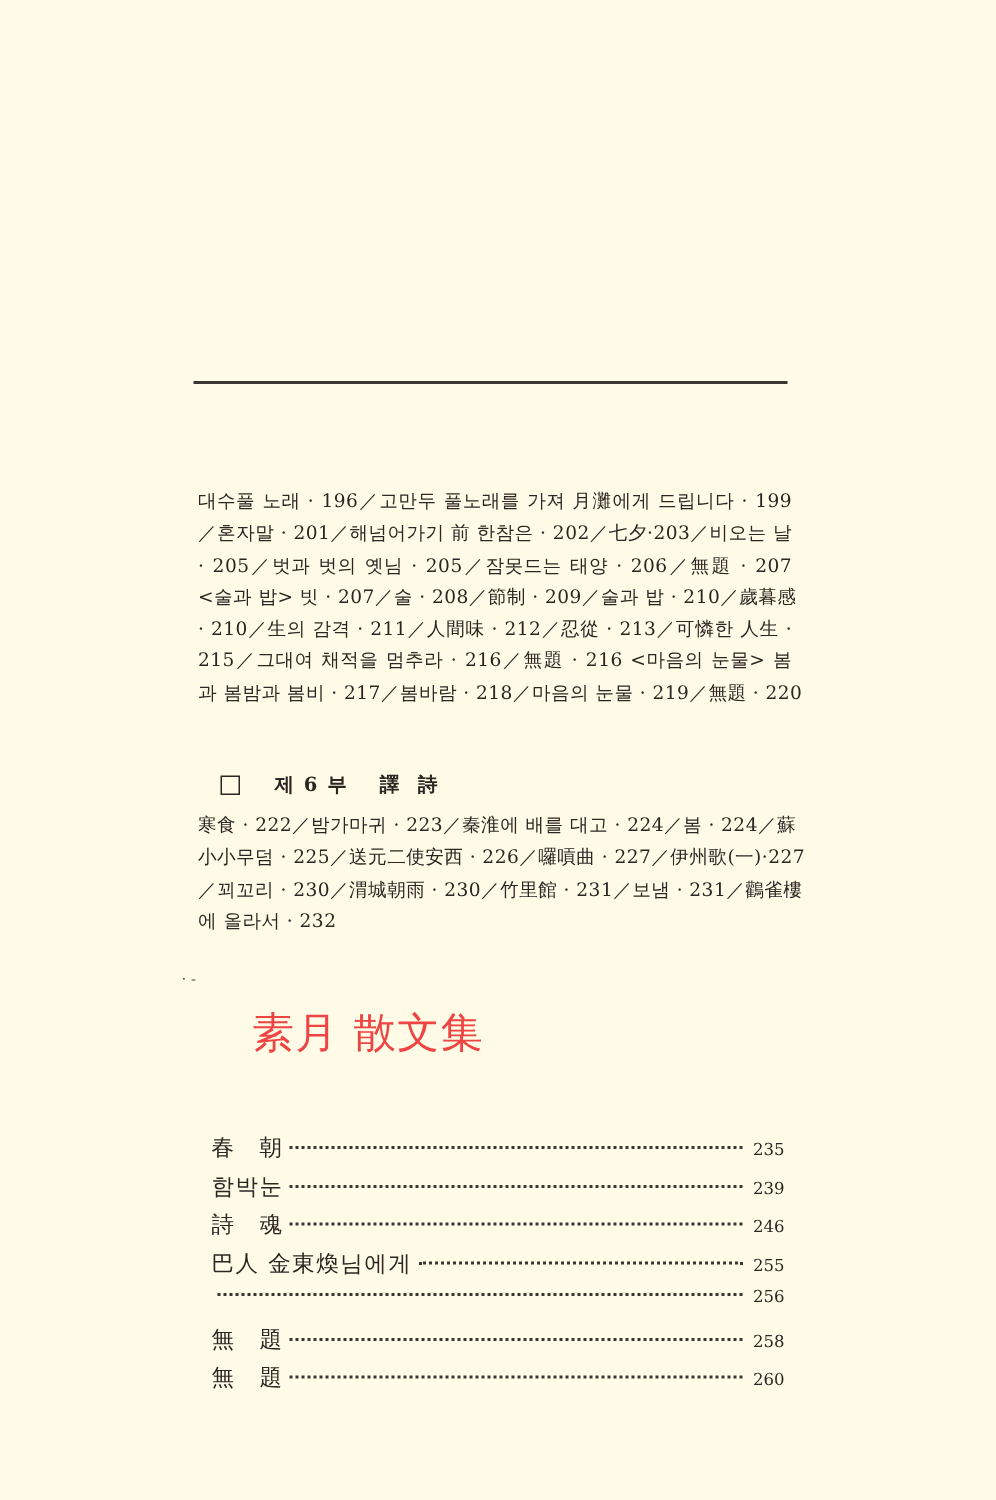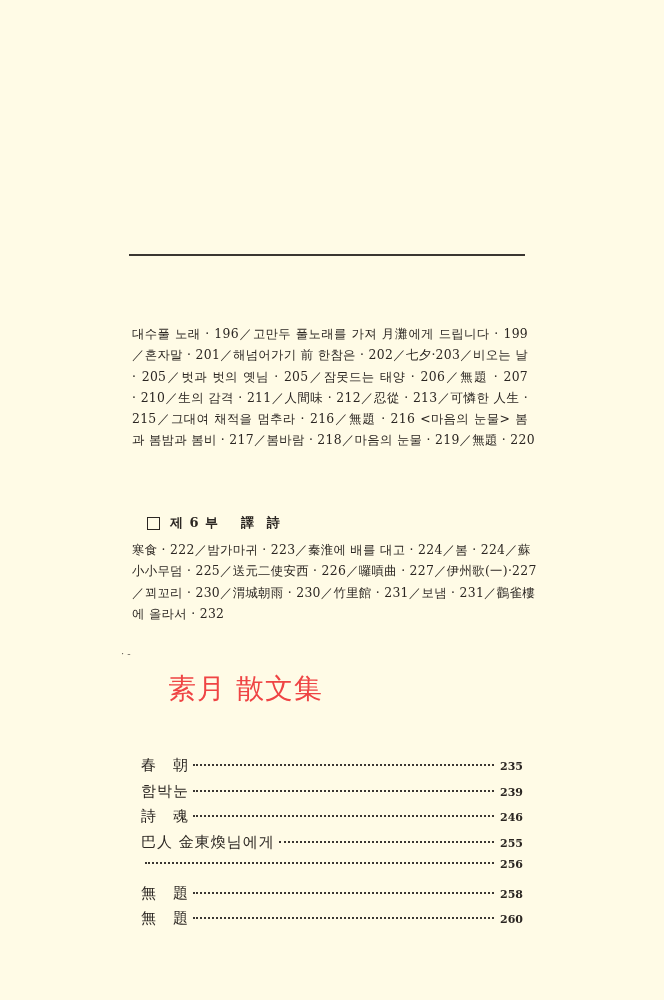--- a/index.html
+++ b/index.html
@@ -51,31 +51,31 @@
     .block-2 { top: 539px; }
     .part-heading {
       position: absolute;
       left: 147px;
       top: 514px;
       font-size: 13px;
       font-weight: bold;
       letter-spacing: 1px;
       display: flex;
       align-items: center;
-      gap: 8px;
+      gap: 21px;
     }
     .part-heading .box {
       display: inline-block;
       width: 11px;
       height: 11px;
       border: 1px solid #2b2622;
       margin-right: 2px;
     }
     .part-heading .title {
-      margin-left: 14px;
+      margin-left: 0;
       letter-spacing: 4px;
     }
     .stray {
       position: absolute;
       left: 121px;
       top: 648px;
       font-size: 10px;
       color: #5a544e;
     }
     .section-title {
@@ -108,34 +108,35 @@
       margin: 0 6px 0 4px;
       border-bottom: 2px dotted #3a3632;
       height: 0;
       position: relative;
       top: -4px;
     }
     .toc-page {
       font-size: 11px;
       white-space: nowrap;
       min-width: 22px;
-      font-weight: bold;
+      text-align: right;
     }
   </style>
 </head>
 <body>
 
 <div class="page">
 
   <div class="rule"></div>
 
   <div class="para block-1">
     <span class="line">대수풀 노래 · 196／고만두 풀노래를 가져 月灘에게 드립니다 · 199</span>
     <span class="line">／혼자말 · 201／해넘어가기 前 한참은 · 202／七夕·203／비오는 날</span>
     <span class="line">· 205／벗과 벗의 옛님 · 205／잠못드는 태양 · 206／無題 · 207</span>
+    <span class="line">&lt;술과 밥&gt; 빗 · 207／술 · 208／節制 · 209／술과 밥 · 210／歲暮感</span>
     <span class="line">· 210／生의 감격 · 211／人間味 · 212／忍從 · 213／可憐한 人生 ·</span>
     <span class="line">215／그대여 채적을 멈추라 · 216／無題 · 216 &lt;마음의 눈물&gt; 봄</span>
     <span class="line">과 봄밤과 봄비 · 217／봄바람 · 218／마음의 눈물 · 219／無題 · 220</span>
   </div>
 
   <div class="part-heading">
     <span class="box"></span>
     <span>제 6 부</span>
     <span class="title">譯 詩</span>
   </div>

